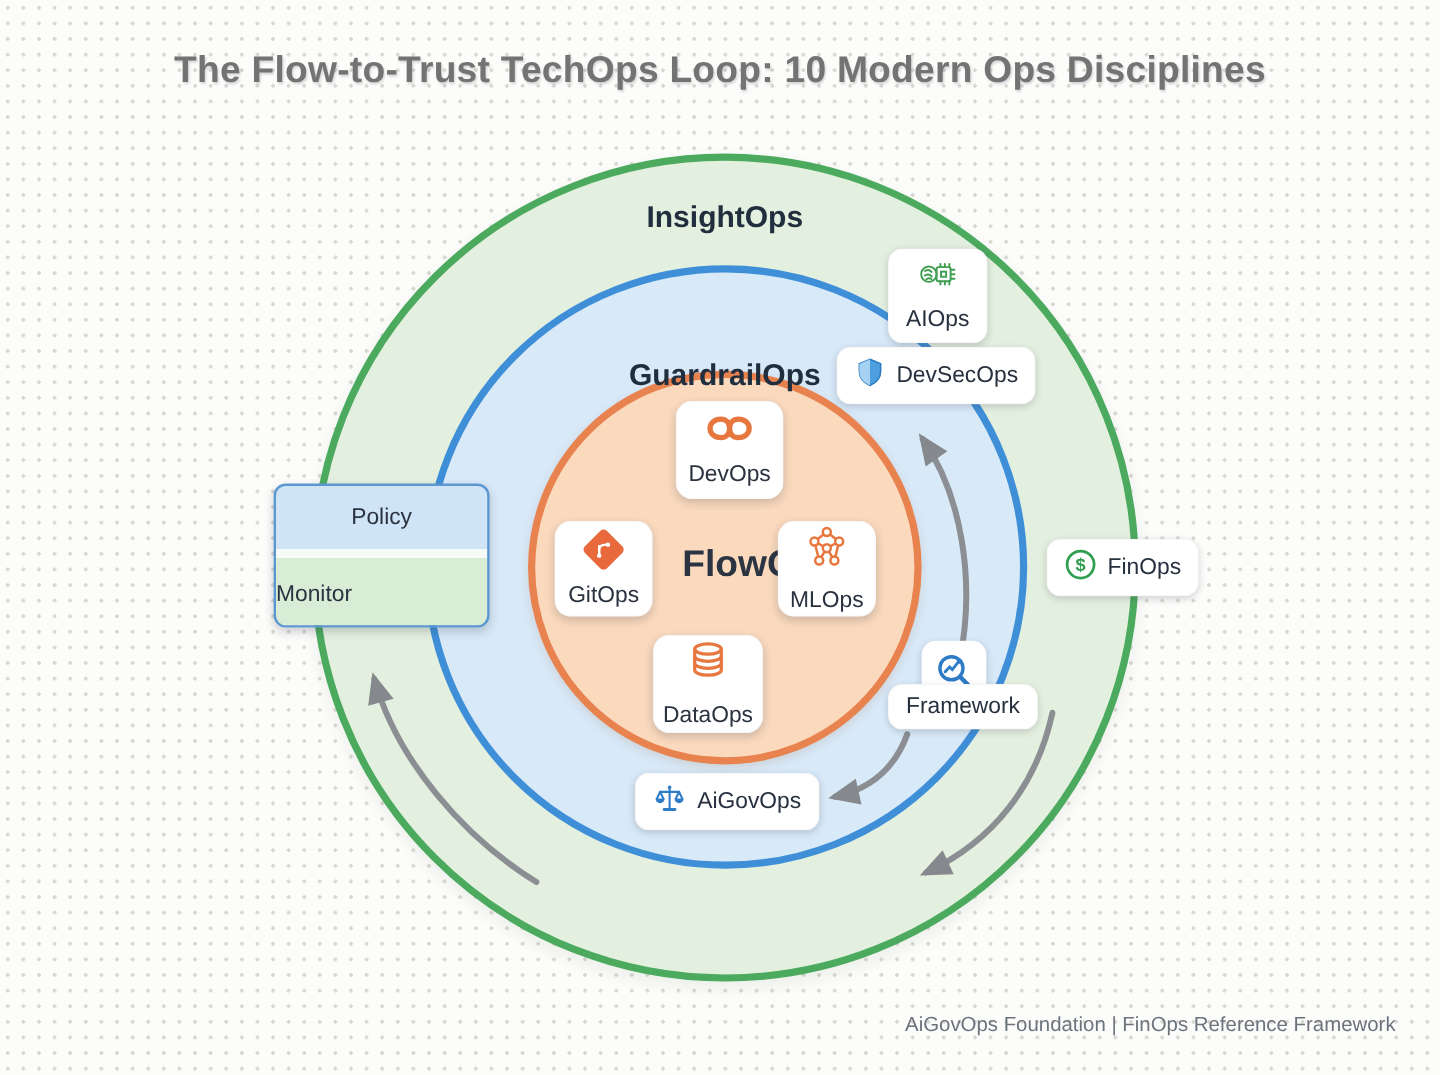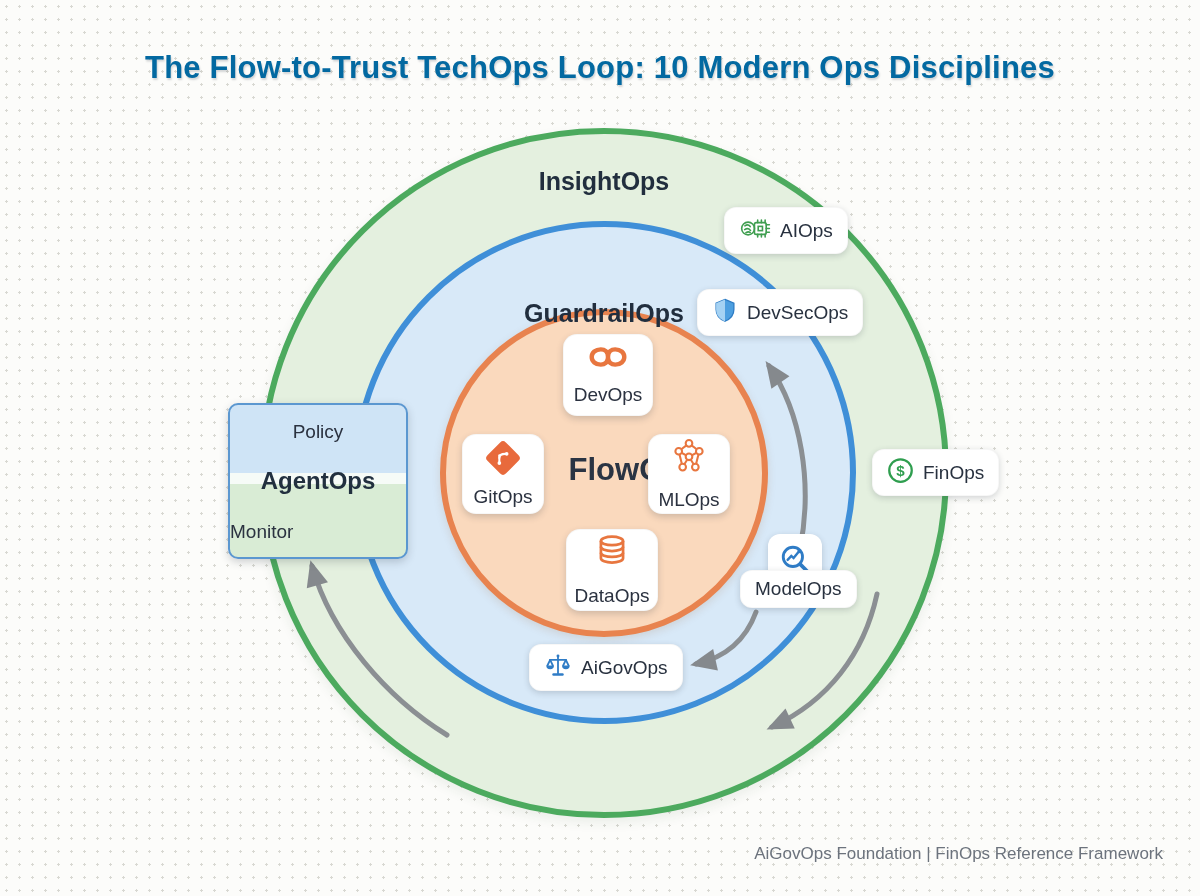--- a/index.html
+++ b/index.html
@@ -8,22 +8,22 @@
     font-family:"Liberation Sans","DejaVu Sans",sans-serif;
     background-color:#fcfcfa;
     background-image:radial-gradient(circle,#d8d8d2 1.3px,transparent 1.3px);
     background-size:13px 13px;
     overflow:hidden;position:relative;
   }
   .abs{position:absolute;}
 
   
   .title{
-    left:0;right:0;top:50px;text-align:center;
-    font-size:31px;font-weight:700;color:#0369a1;
+    left:0;right:0;top:40px;text-align:center;
+    font-size:31px;font-weight:700;color:#737373;
     letter-spacing:.2px;text-shadow:1px 2px 2px rgba(30,40,55,.18);
   }
   .footer{
     right:37px;top:844px;font-size:17px;color:#6c737d;
   }
 
   
   .ring{border-radius:50%;box-sizing:border-box;}
   .ring-outer{
     left:259px;top:128px;width:690px;height:690px;
@@ -51,52 +51,52 @@
   .card{
     background:#fff;border-radius:14px;z-index:4;
     box-shadow:0 3px 7px rgba(40,50,65,.20);
     display:flex;flex-direction:column;align-items:center;justify-content:center;
     gap:10px;border:1px solid rgba(0,0,0,.03);
   }
   .card-label{font-size:19px;color:#2b3240;}
   .card-devops{left:563px;top:334px;width:88px;height:80px;}
   .card-gitops{left:462px;top:434px;width:80px;height:78px;}
   .card-mlops{left:648px;top:434px;width:80px;height:78px;}
-  .card-dataops{left:566px;top:529px;width:90px;height:80px;align-items:center;}
+  .card-dataops{left:544px;top:529px;width:90px;height:80px;align-items:center;}
 
   .git-diamond{
     position:relative;width:36px;height:36px;display:flex;align-items:center;justify-content:center;
   }
   .git-diamond .dm{
     position:absolute;left:5px;top:5px;width:26px;height:26px;background:#e86a3c;border-radius:4px;
     transform:rotate(45deg);
   }
   .git-diamond svg{position:relative;z-index:1;}
 
   
   .badge{
     background:#fff;border-radius:12px;z-index:5;
     box-shadow:0 2px 6px rgba(40,50,65,.20);
     display:flex;align-items:center;gap:9px;
     padding:7px 14px;border:1px solid rgba(0,0,0,.03);
   }
   .badge-label{font-size:19px;color:#28313f;white-space:nowrap;}
-  .badge-aiops{left:724px;top:207px;}
+  .badge-aiops{left:740px;top:207px;flex-direction:column;}
   .badge-devsecops{left:697px;top:289px;}
   .badge-finops{left:872px;top:449px;}
   .badge-aigovops{left:529px;top:644px;}
   .modelops-tile{
     left:768px;top:534px;width:54px;height:54px;background:#fff;border-radius:12px;z-index:5;
     box-shadow:0 2px 6px rgba(40,50,65,.20);display:flex;align-items:center;justify-content:center;
   }
   .badge-modelops{left:740px;top:570px;z-index:6;}
 
   
   .agent-box{
-    left:228px;top:403px;width:180px;height:156px;z-index:6;
+    left:228px;top:403px;width:180px;height:120px;z-index:6;
     border:2px solid #5b97d0;border-radius:10px;box-sizing:border-box;
     background:linear-gradient(180deg,#cfe4f6 0%,#cfe4f6 45%,#f6fbf7 45%,#f6fbf7 52%,#d9ecd5 52%,#d9ecd5 100%);
     box-shadow:0 3px 8px rgba(40,50,65,.22);
   }
   .agent-top{left:0;right:0;top:16px;text-align:center;font-size:19px;color:#2b3240;}
   .agent-mid{left:0;right:0;top:50%;transform:translateY(-50%);text-align:center;font-size:24px;font-weight:700;color:#22303f;}
   .agent-bottom{left:0;right:0;bottom:14px;text-align:left;font-size:19px;color:#2b3240;}
 </style>
 </head>
 <body>
@@ -230,21 +230,21 @@
   <span>
     <svg width="34" height="34" viewBox="0 0 24 24" fill="none" stroke="#2f7cc6" stroke-linecap="round">
       <circle cx="10.5" cy="10.5" r="6.8" stroke-width="2"></circle>
       <line x1="15.6" y1="15.6" x2="20.8" y2="20.8" stroke-width="2.6"></line>
       <polyline points="6.8,12.6 9.4,9.8 11,11.3 14.6,6.8" stroke-width="1.7"></polyline>
       <polygon points="13.4,6.1 16.4,5 15.5,8.1" fill="#2f7cc6" stroke="none"></polygon>
     </svg>
   </span>
 </div>
 <div class="abs badge badge-modelops">
-  <span class="badge-label">ModelOps</span>
+  <span class="badge-label">Framework</span>
 </div>
 
 <div class="abs badge badge-aigovops">
   <span>
     <svg width="28" height="27" viewBox="0 0 24 24" fill="none" stroke="#2f7cc6" stroke-width="1.6" stroke-linecap="round">
       <line x1="12" y1="4.5" x2="12" y2="19"></line>
       <circle cx="12" cy="3.6" r="1.3" fill="#2f7cc6" stroke="none"></circle>
       <line x1="5" y1="7" x2="19" y2="7"></line>
       <line x1="5" y1="7" x2="2.6" y2="12"></line>
         <line x1="5" y1="7" x2="7.4" y2="12"></line>
@@ -253,17 +253,16 @@
         <line x1="19" y1="7" x2="21.4" y2="12"></line>
       <path d="M15.6,12 a3.4,3.4 0 0 0 6.8,0 Z" fill="#2f7cc6" stroke="none"></path>
       <line x1="8" y1="20" x2="16" y2="20" stroke-width="2.2"></line>
     </svg>
   </span>
   <span class="badge-label">AiGovOps</span>
 </div>
 
 <div class="abs agent-box">
   <div class="abs agent-top">Policy</div>
-  <div class="abs agent-mid">AgentOps</div>
   <div class="abs agent-bottom">Monitor</div>
 </div>
 
 <div class="abs footer">AiGovOps Foundation | FinOps Reference Framework</div>
 
 </body></html>

